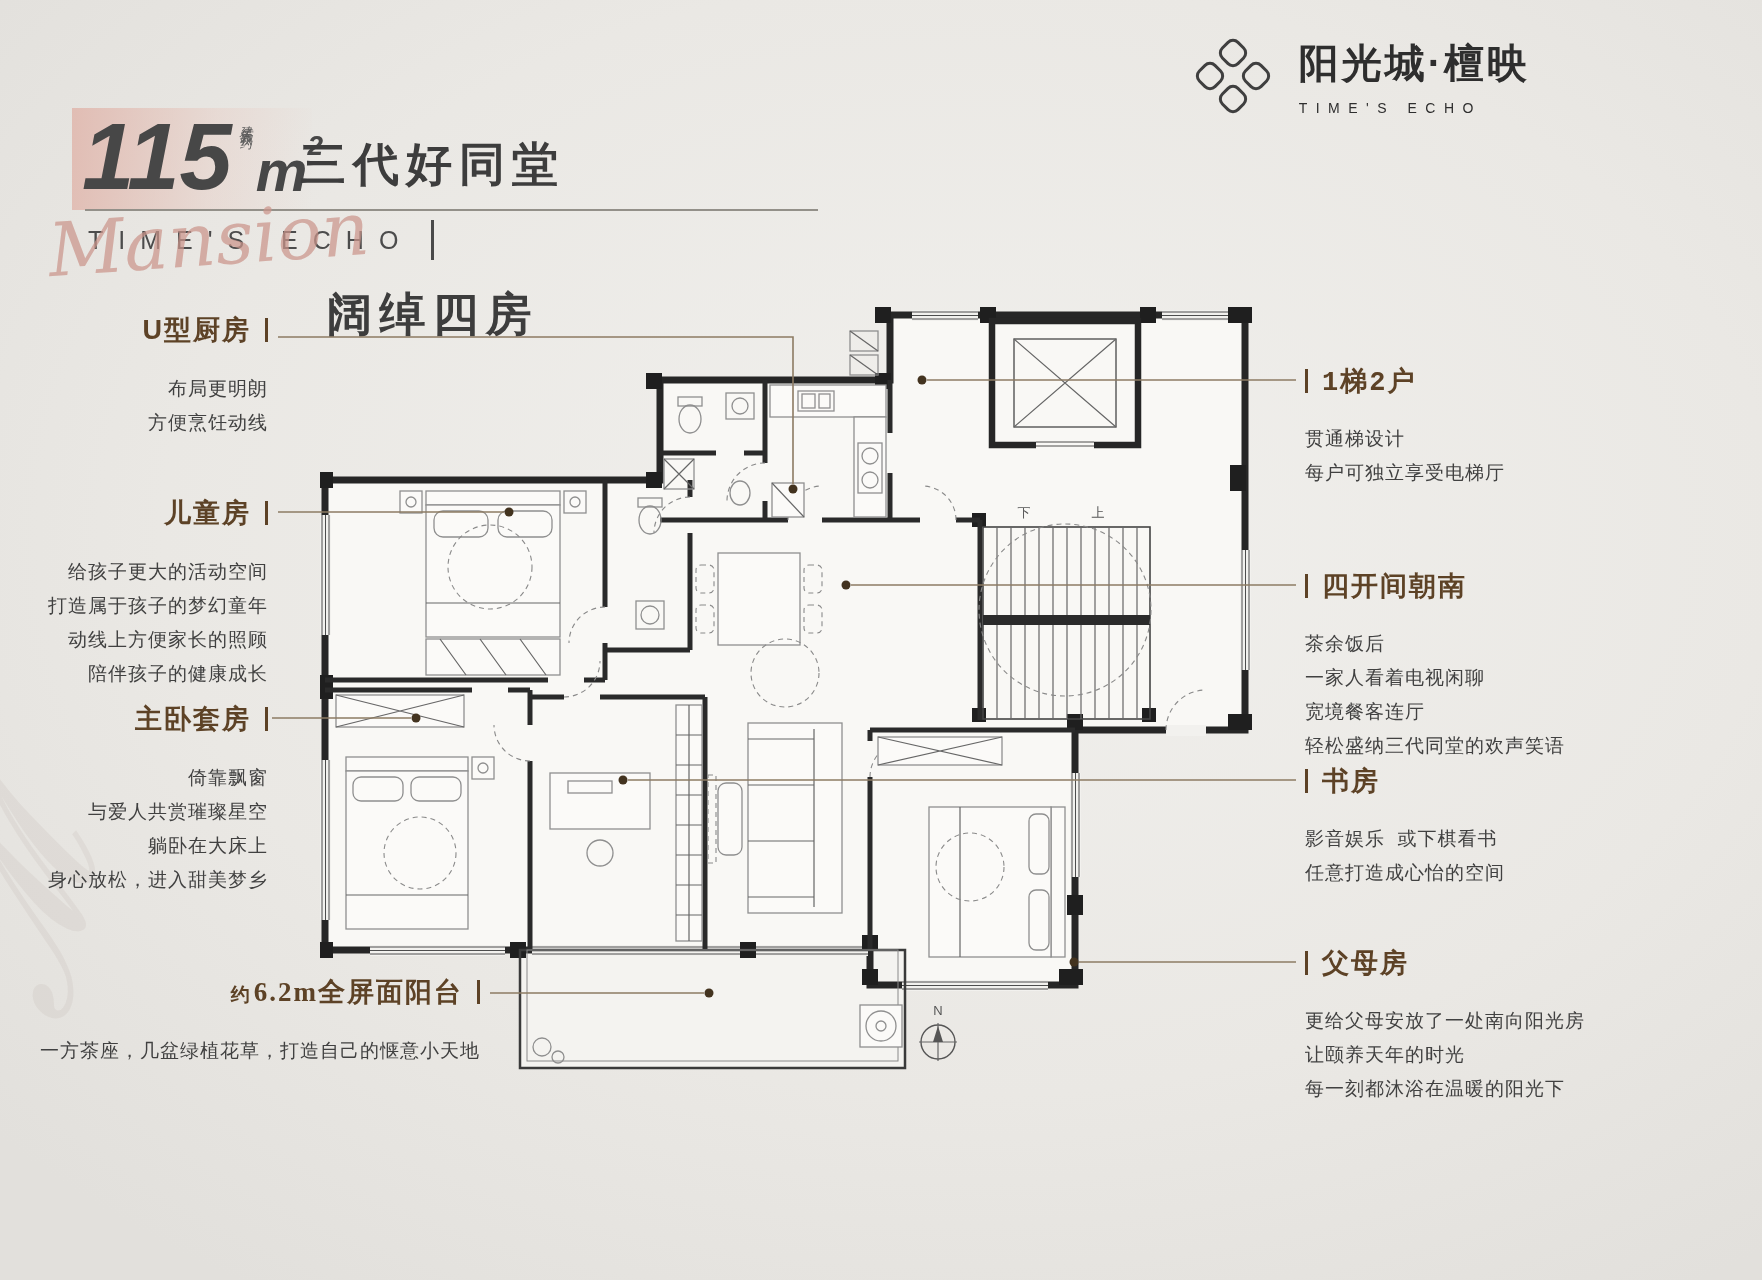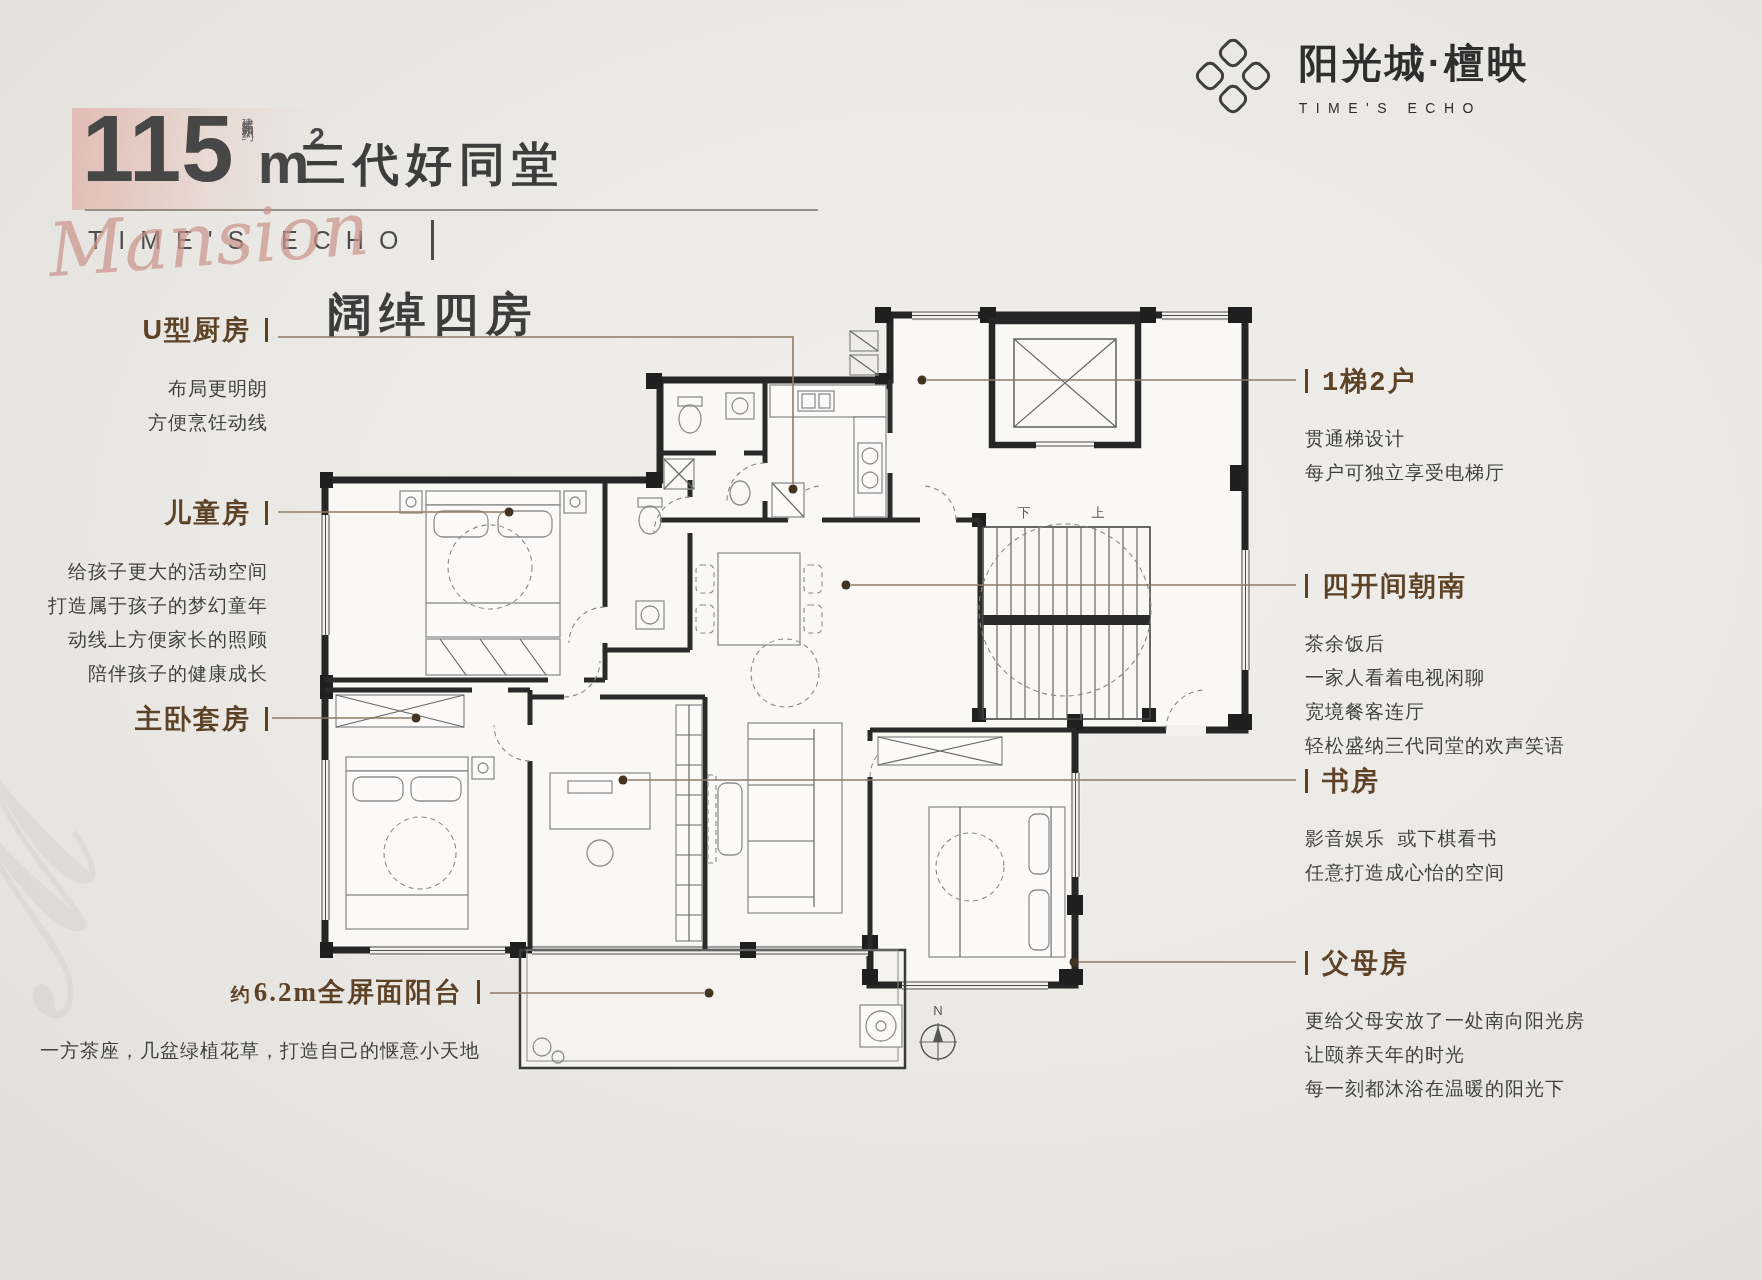--- a/index.html
+++ b/index.html
@@ -4,21 +4,21 @@
 <style>
   html,body{margin:0;padding:0;background:#d8d6d3;}
   .page{position:relative;width:1762px;height:1280px;overflow:hidden;
     background:#ecebe7;
     background-image:radial-gradient(1300px 900px at 55% 42%, #f1f0ed 0%, #eae8e4 62%, #e2e0dc 100%);
     font-family:"Liberation Sans",sans-serif;}
 
   
   .pink-wash{position:absolute;left:72px;top:108px;width:240px;height:102px;
     background:linear-gradient(95deg,rgba(224,182,172,.85),rgba(231,199,190,.38) 58%,rgba(236,234,230,0));}
-  .area{position:absolute;left:82px;top:102px;display:flex;align-items:flex-start;color:#474747;}
+  .area{position:absolute;left:82px;top:110px;display:flex;align-items:flex-start;color:#474747;font-style:italic;}
   .area-num{font-size:94px;font-weight:700;line-height:1;}
   .area-note{writing-mode:vertical-rl;font-size:12px;color:#5a5a5a;letter-spacing:3px;height:78px;margin:6px 2px 0 5px;}
   .area-unit{font-size:58px;font-weight:700;line-height:1;margin-top:32px;}
   .area-sup{font-size:28px;font-weight:700;margin-top:20px;}
   .title-row{position:absolute;left:300px;top:134px;display:flex;align-items:center;gap:24px;
     font-size:46px;font-weight:700;color:#3d3d3d;letter-spacing:7px;flex-direction:column;}
   .title-vbar{width:3px;height:40px;background:#4a4a4a;}
   .rule{position:absolute;left:85px;top:209px;width:733px;height:2px;background:#939089;}
   .echo{position:absolute;left:88px;top:226px;font-size:25px;letter-spacing:15px;color:#4c4c4c;}
   .mansion{position:absolute;left:48px;top:196px;font-size:74px;font-family:"DejaVu Serif",serif;
@@ -351,20 +351,26 @@
     <div class="c-lines">
       <div>给孩子更大的活动空间</div>
       <div>打造属于孩子的梦幻童年</div>
       <div>动线上方便家长的照顾</div>
       <div>陪伴孩子的健康成长</div>
     </div>
   </div>
 
   <div class="callout callout-l cl3">
     <div class="c-title"><span>主卧套房</span><span class="bar"></span></div>
+    <div class="c-lines">
+      <div>倚靠飘窗</div>
+      <div>与爱人共赏璀璨星空</div>
+      <div>躺卧在大床上</div>
+      <div>身心放松，进入甜美梦乡</div>
+    </div>
   </div>
 
   <div class="callout callout-l cl4">
     <div class="c-title"><span class="c-prefix">约</span><span>6.2m全屏面阳台</span><span class="bar"></span></div>
     <div class="c-lines">
       <div>一方茶座，几盆绿植花草，打造自己的惬意小天地</div>
     </div>
   </div>
 
   <div class="callout callout-r cr1">

